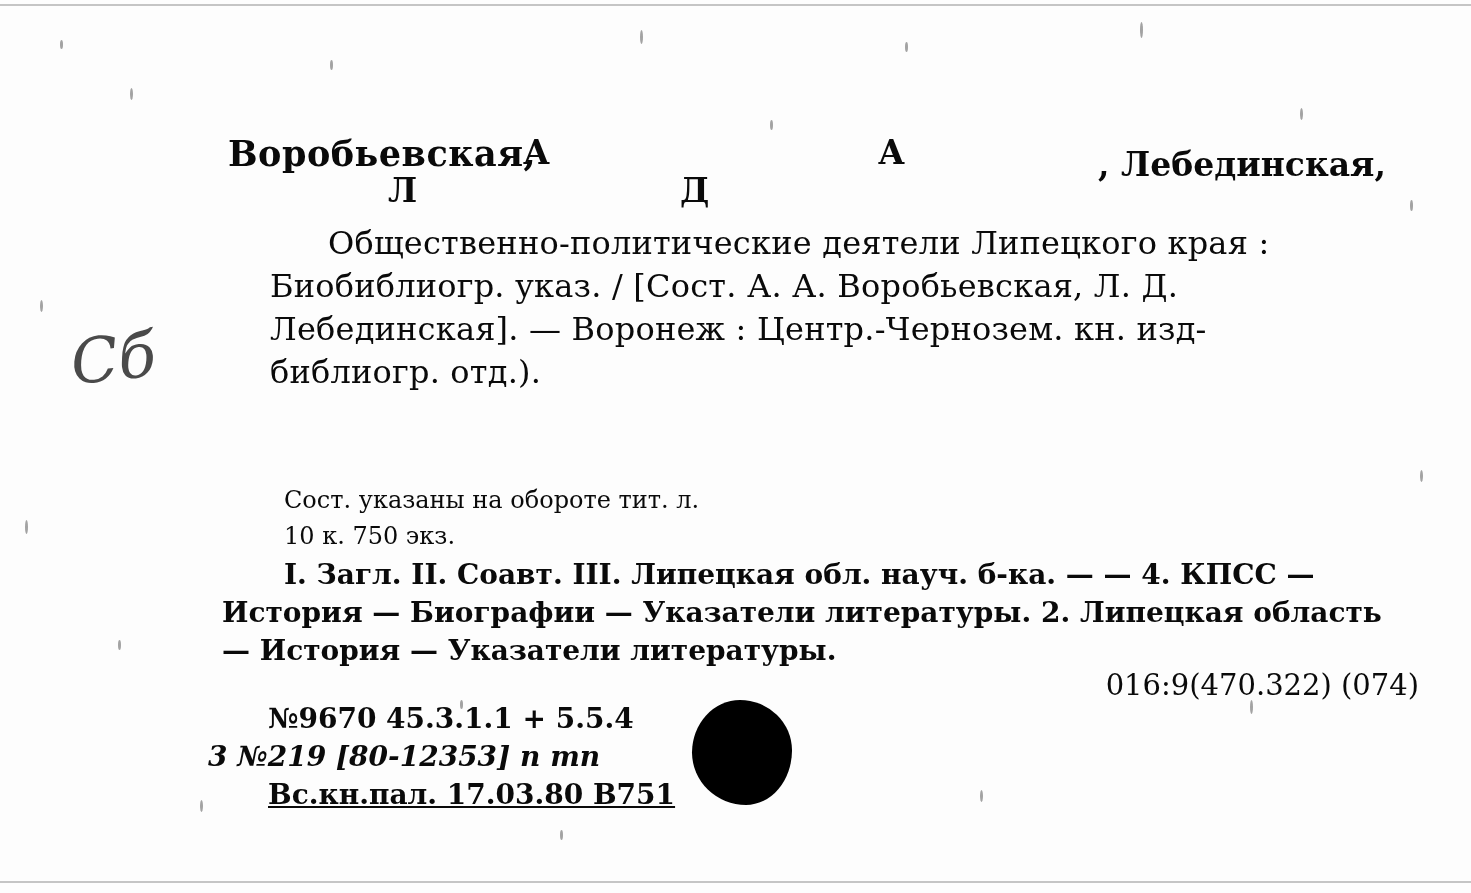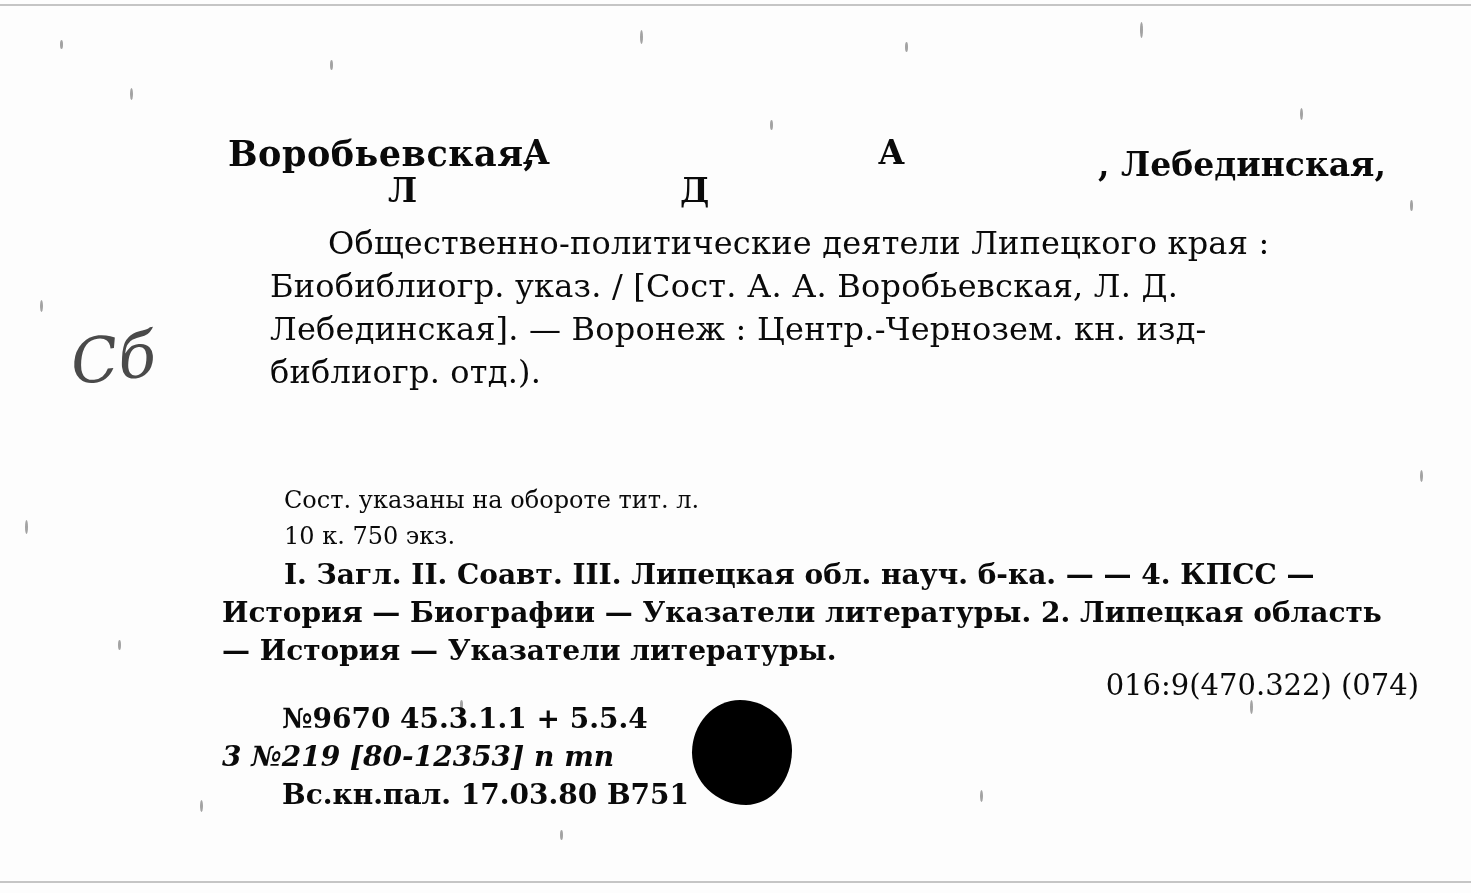--- a/index.html
+++ b/index.html
@@ -139,32 +139,32 @@
     position: absolute;
     right: 52px;
     top: 668px;
     font-size: 29px;
     white-space: nowrap;
   }
 
   
   #footer {
     position: absolute;
-    left: 222px;
+    left: 208px;
     top: 700px;
     width: 700px;
   }
   .ft-line {
     font-size: 28px;
     line-height: 38px;
     white-space: nowrap;
   }
   .ft-line.a { text-indent: 60px; font-weight: bold; }
   .ft-line.b { text-indent: 0px; font-weight: bold; font-style: italic; }
-  .ft-line.c { text-indent: 60px; font-weight: bold; }
+  .ft-line.c { text-indent: 60px; font-weight: bold; text-decoration: underline; }
 
   
   #ink-blot {
     position: absolute;
     left: 692px;
     top: 700px;
     width: 100px;
     height: 105px;
     background: #000000;
     border-radius: 48% 52% 46% 54% / 50% 48% 52% 50%;

